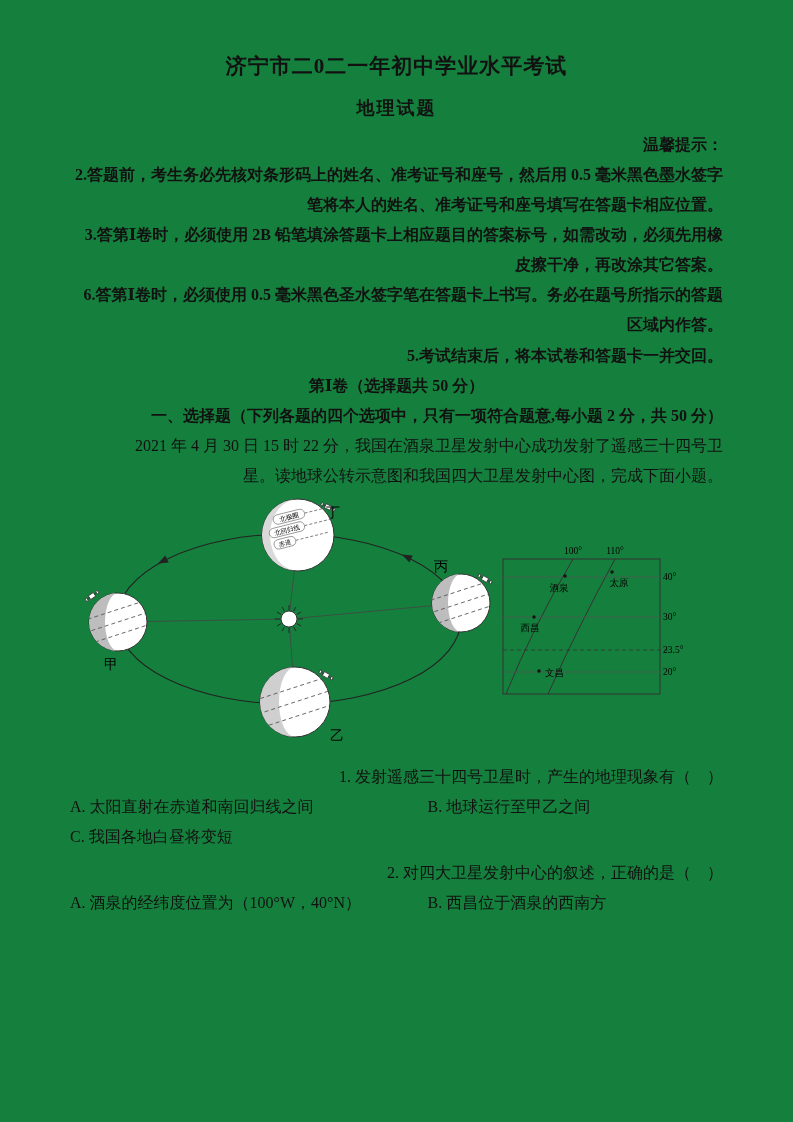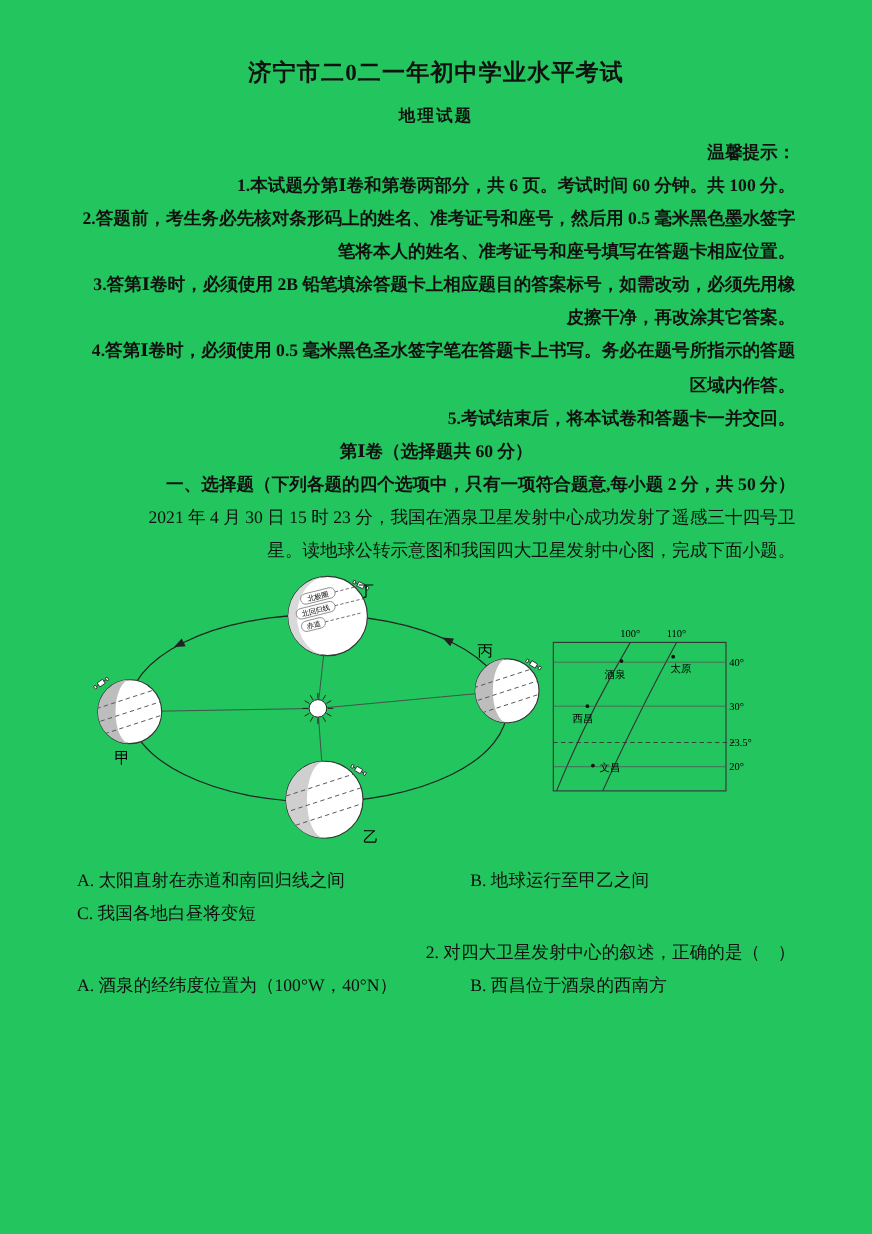--- a/index.html
+++ b/index.html
@@ -1,52 +1,51 @@
 <!DOCTYPE html>
 <html><head>
 <meta charset="utf-8">
 <style>
   html,body{margin:0;padding:0;background:#fff;}
   body{
     width:793px;height:1122px;
     font-family:"Liberation Serif","DejaVu Serif",serif;
     color:#111;overflow:hidden;
   }
-  .page{box-sizing:border-box;width:793px;height:1122px;padding:52px 70px 0 70px;background:#22c55e;}
+  .page{box-sizing:border-box;width:793px;height:1122px;padding:52px 70px 0 70px;background:#15803d;}
   .exam-title{font-size:21px;font-weight:bold;text-align:center;margin:0 0 16px 0;letter-spacing:1px;}
-  .exam-subject{font-size:15px;font-weight:bold;text-align:center;margin:0 0 10px 0;letter-spacing:2px;}
+  .exam-subject{font-size:18px;font-weight:bold;text-align:center;margin:0 0 10px 0;letter-spacing:2px;}
   p{margin:0;font-size:16px;line-height:1.88;text-align:right;}
   .bold{font-weight:bold;}
   .center{text-align:center;}
   .passage{text-indent:2.2em;}
   .figure{margin:6px 0 4px 2px;}
   .q-stem{margin-top:6px;}
   .opt-row{display:flex;font-size:16px;line-height:1.88;gap:31px;}
   .opt-left{width:50%;flex:0 0 50%;}
   .opt-right{flex:1;}
   svg text{font-family:"Liberation Serif","DejaVu Serif",serif;}
 </style>
 </head>
 <body>
 
 <div class="page">
 
   <h1 class="exam-title">济宁市二0二一年初中学业水平考试</h1>
   <h2 class="exam-subject">地理试题</h2>
 
   <p class="bold">温馨提示：</p>
-  <p class="bold">1.本试题分第Ⅰ卷和第卷两部分，共 6 页。考试时间 60 分钟。共 100 分。</p>
   <p class="bold">2.答题前，考生务必先核对条形码上的姓名、准考证号和座号，然后用 0.5 毫米黑色墨水签字笔将本人的姓名、准考证号和座号填写在答题卡相应位置。</p>
   <p class="bold">3.答第Ⅰ卷时，必须使用 2B 铅笔填涂答题卡上相应题目的答案标号，如需改动，必须先用橡皮擦干净，再改涂其它答案。</p>
-  <p class="bold">4.答第Ⅰ卷时，必须使用 0.5 毫米黑色圣水签字笔在答题卡上书写。务必在题号所指示的答题区域内作答。</p>
+  <p class="bold">6.答第Ⅰ卷时，必须使用 0.5 毫米黑色圣水签字笔在答题卡上书写。务必在题号所指示的答题区域内作答。</p>
   <p class="bold">5.考试结束后，将本试卷和答题卡一并交回。</p>
 
-  <p class="bold center">第Ⅰ卷（选择题共 60 分）</p>
+  <p class="bold center">第Ⅰ卷（选择题共 50 分）</p>
   <p class="bold">一、选择题（下列各题的四个选项中，只有一项符合题意,每小题 2 分，共 50 分）</p>
-  <p class="passage">2021 年 4 月 30 日 15 时 23 分，我国在酒泉卫星发射中心成功发射了遥感三十四号卫星。读地球公转示意图和我国四大卫星发射中心图，完成下面小题。</p>
+  <p class="passage">2021 年 4 月 30 日 15 时 22 分，我国在酒泉卫星发射中心成功发射了遥感三十四号卫星。读地球公转示意图和我国四大卫星发射中心图，完成下面小题。</p>
 
   <div class="figure">
     <svg width="612" height="255" viewBox="0 0 600 255">
       <defs>
         <clipPath id="cgJ">
             <circle cx="40" cy="125" r="29"></circle>
           </clipPath>
         <clipPath id="cgB">
             <circle cx="383" cy="106" r="29"></circle>
           </clipPath>
@@ -189,20 +188,21 @@
         <circle cx="534" cy="75" r="1.7" fill="#111"></circle>
         <text x="541" y="89" font-size="9.5" text-anchor="middle">太原</text>
         <circle cx="456" cy="120" r="1.7" fill="#111"></circle>
         <text x="452" y="134" font-size="9.5" text-anchor="middle">西昌</text>
         <circle cx="461" cy="174" r="1.7" fill="#111"></circle>
         <text x="467" y="179" font-size="9.5">文昌</text>
       </g>
     </svg>
   </div>
 
+  <p class="q-stem">1. 发射遥感三十四号卫星时，产生的地理现象有（　）</p>
   <div class="opt-row">
     <span class="opt-left">A. 太阳直射在赤道和南回归线之间</span>
     <span class="opt-right">B. 地球运行至甲乙之间</span>
   </div>
   <div class="opt-row">
     <span class="opt-left">C. 我国各地白昼将变短</span>
   </div>
 
   <p class="q-stem">2. 对四大卫星发射中心的叙述，正确的是（　）</p>
   <div class="opt-row">

